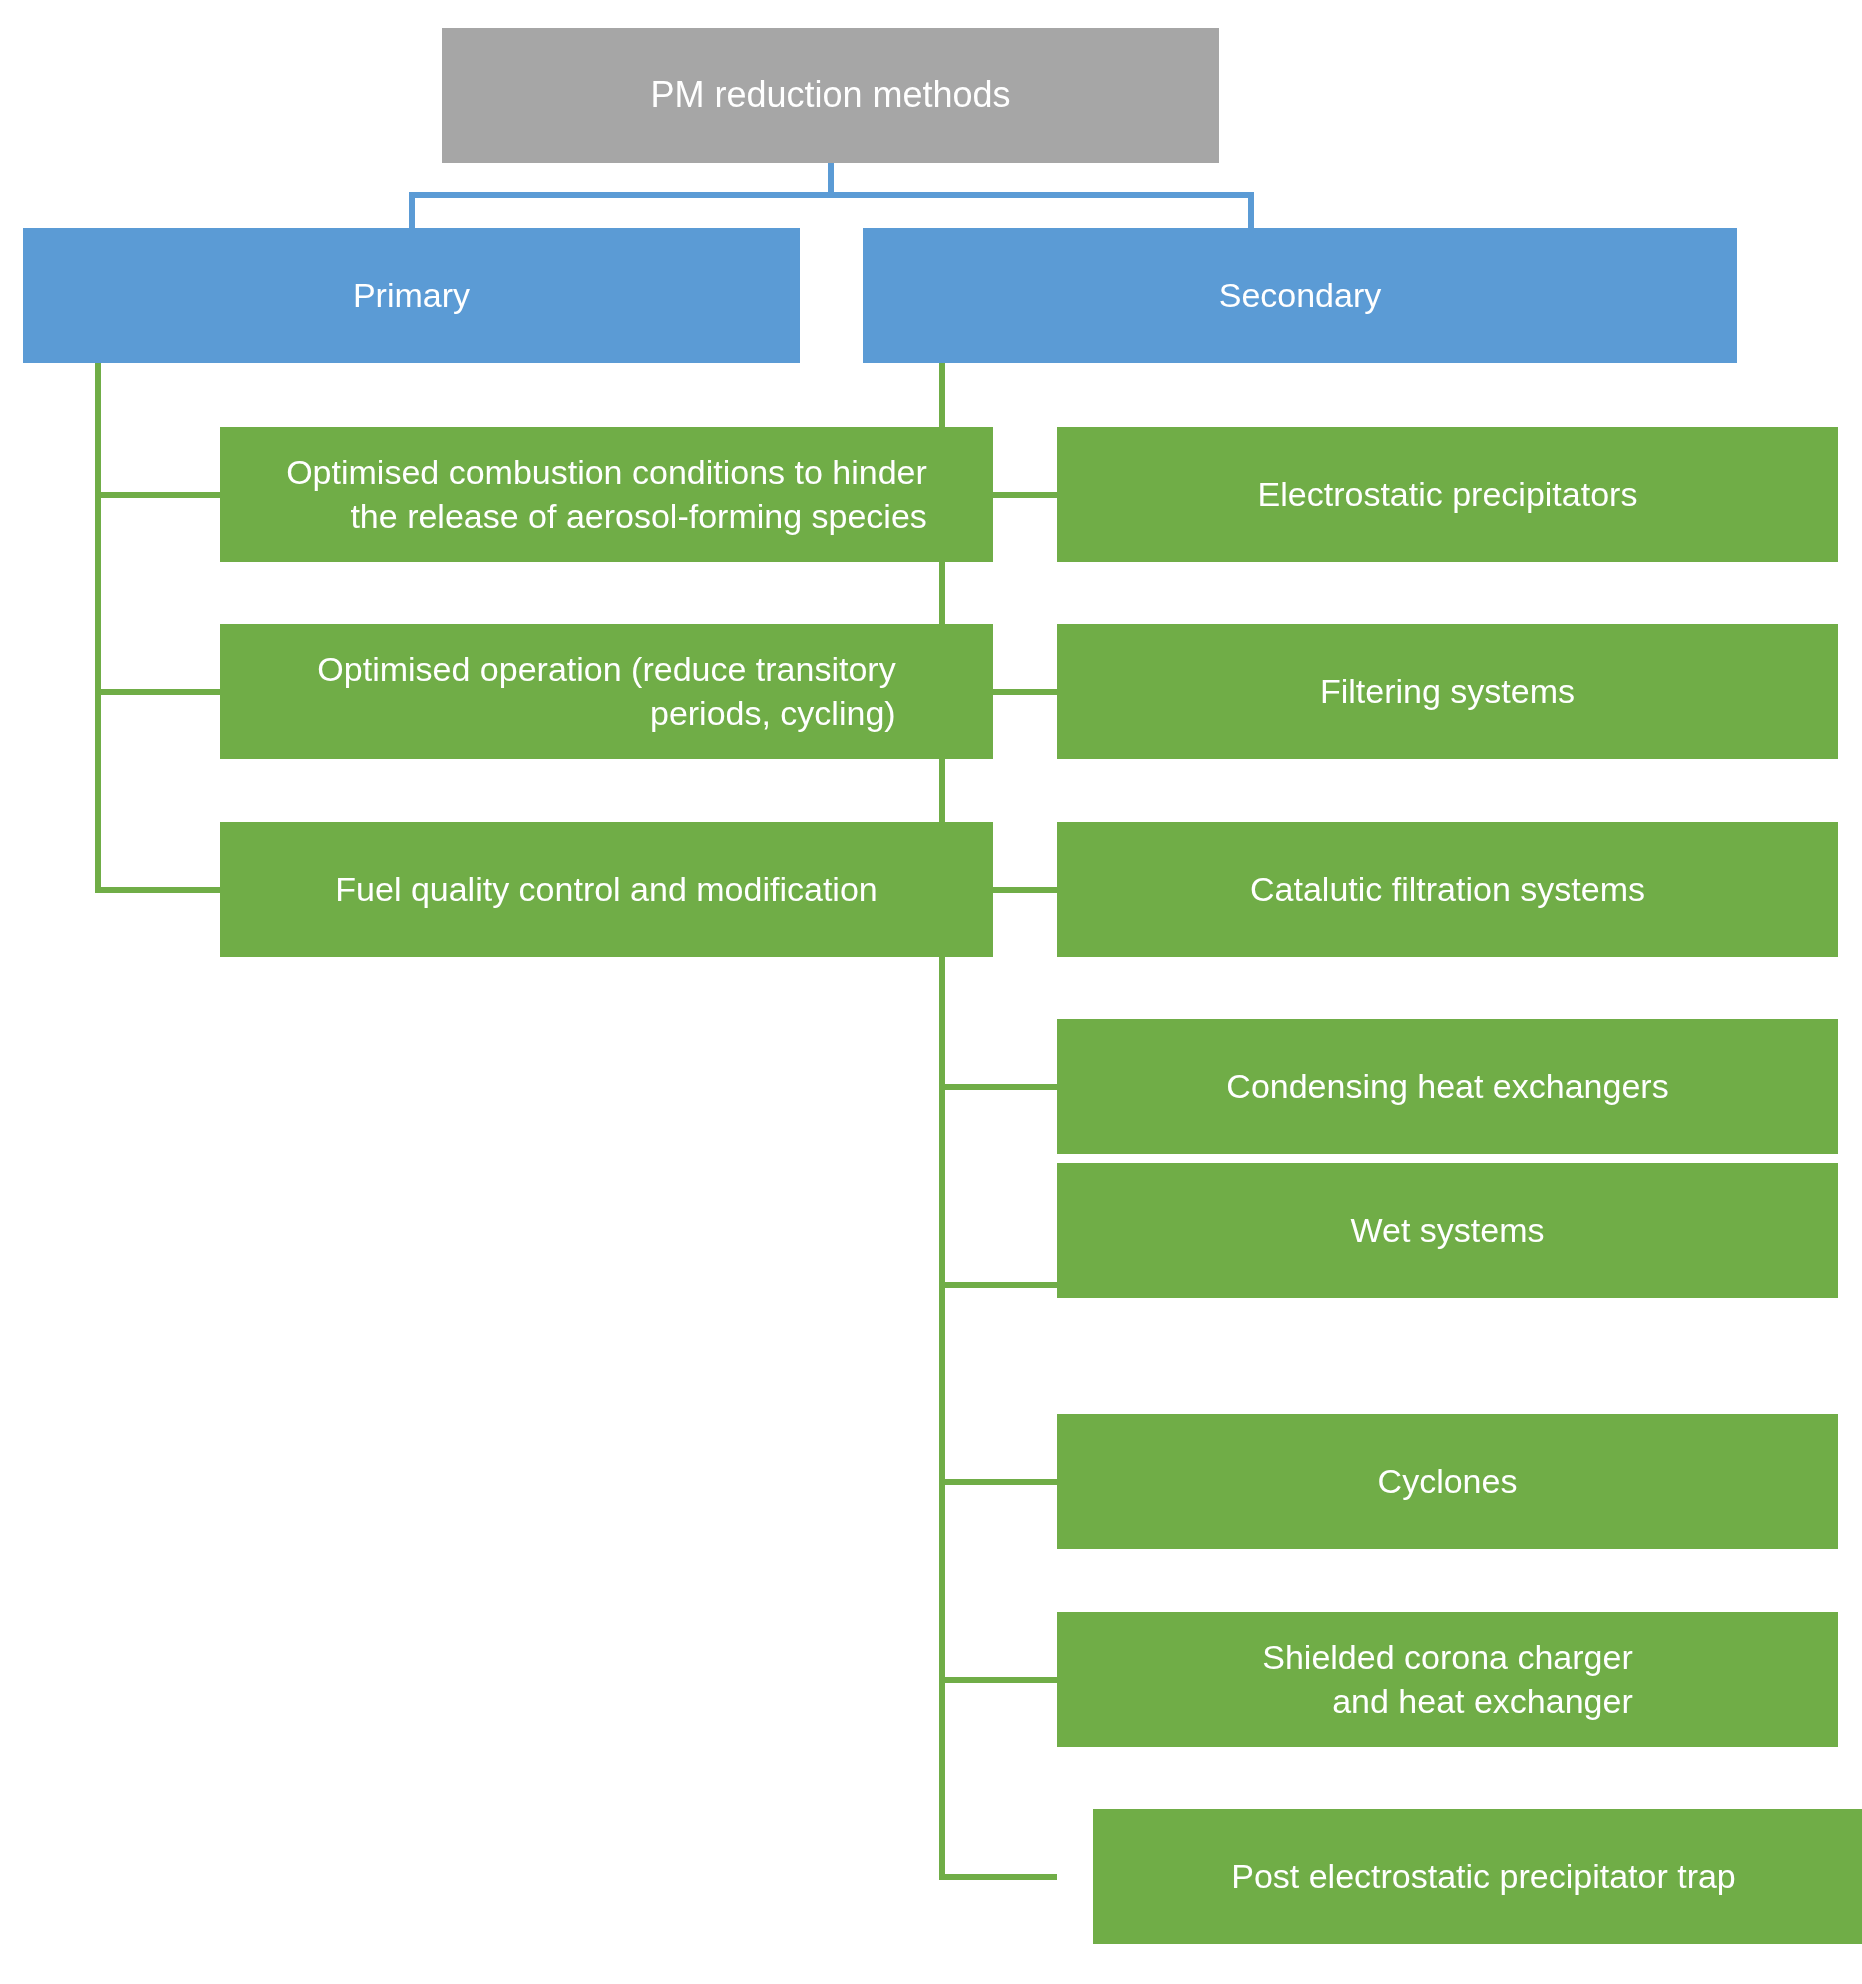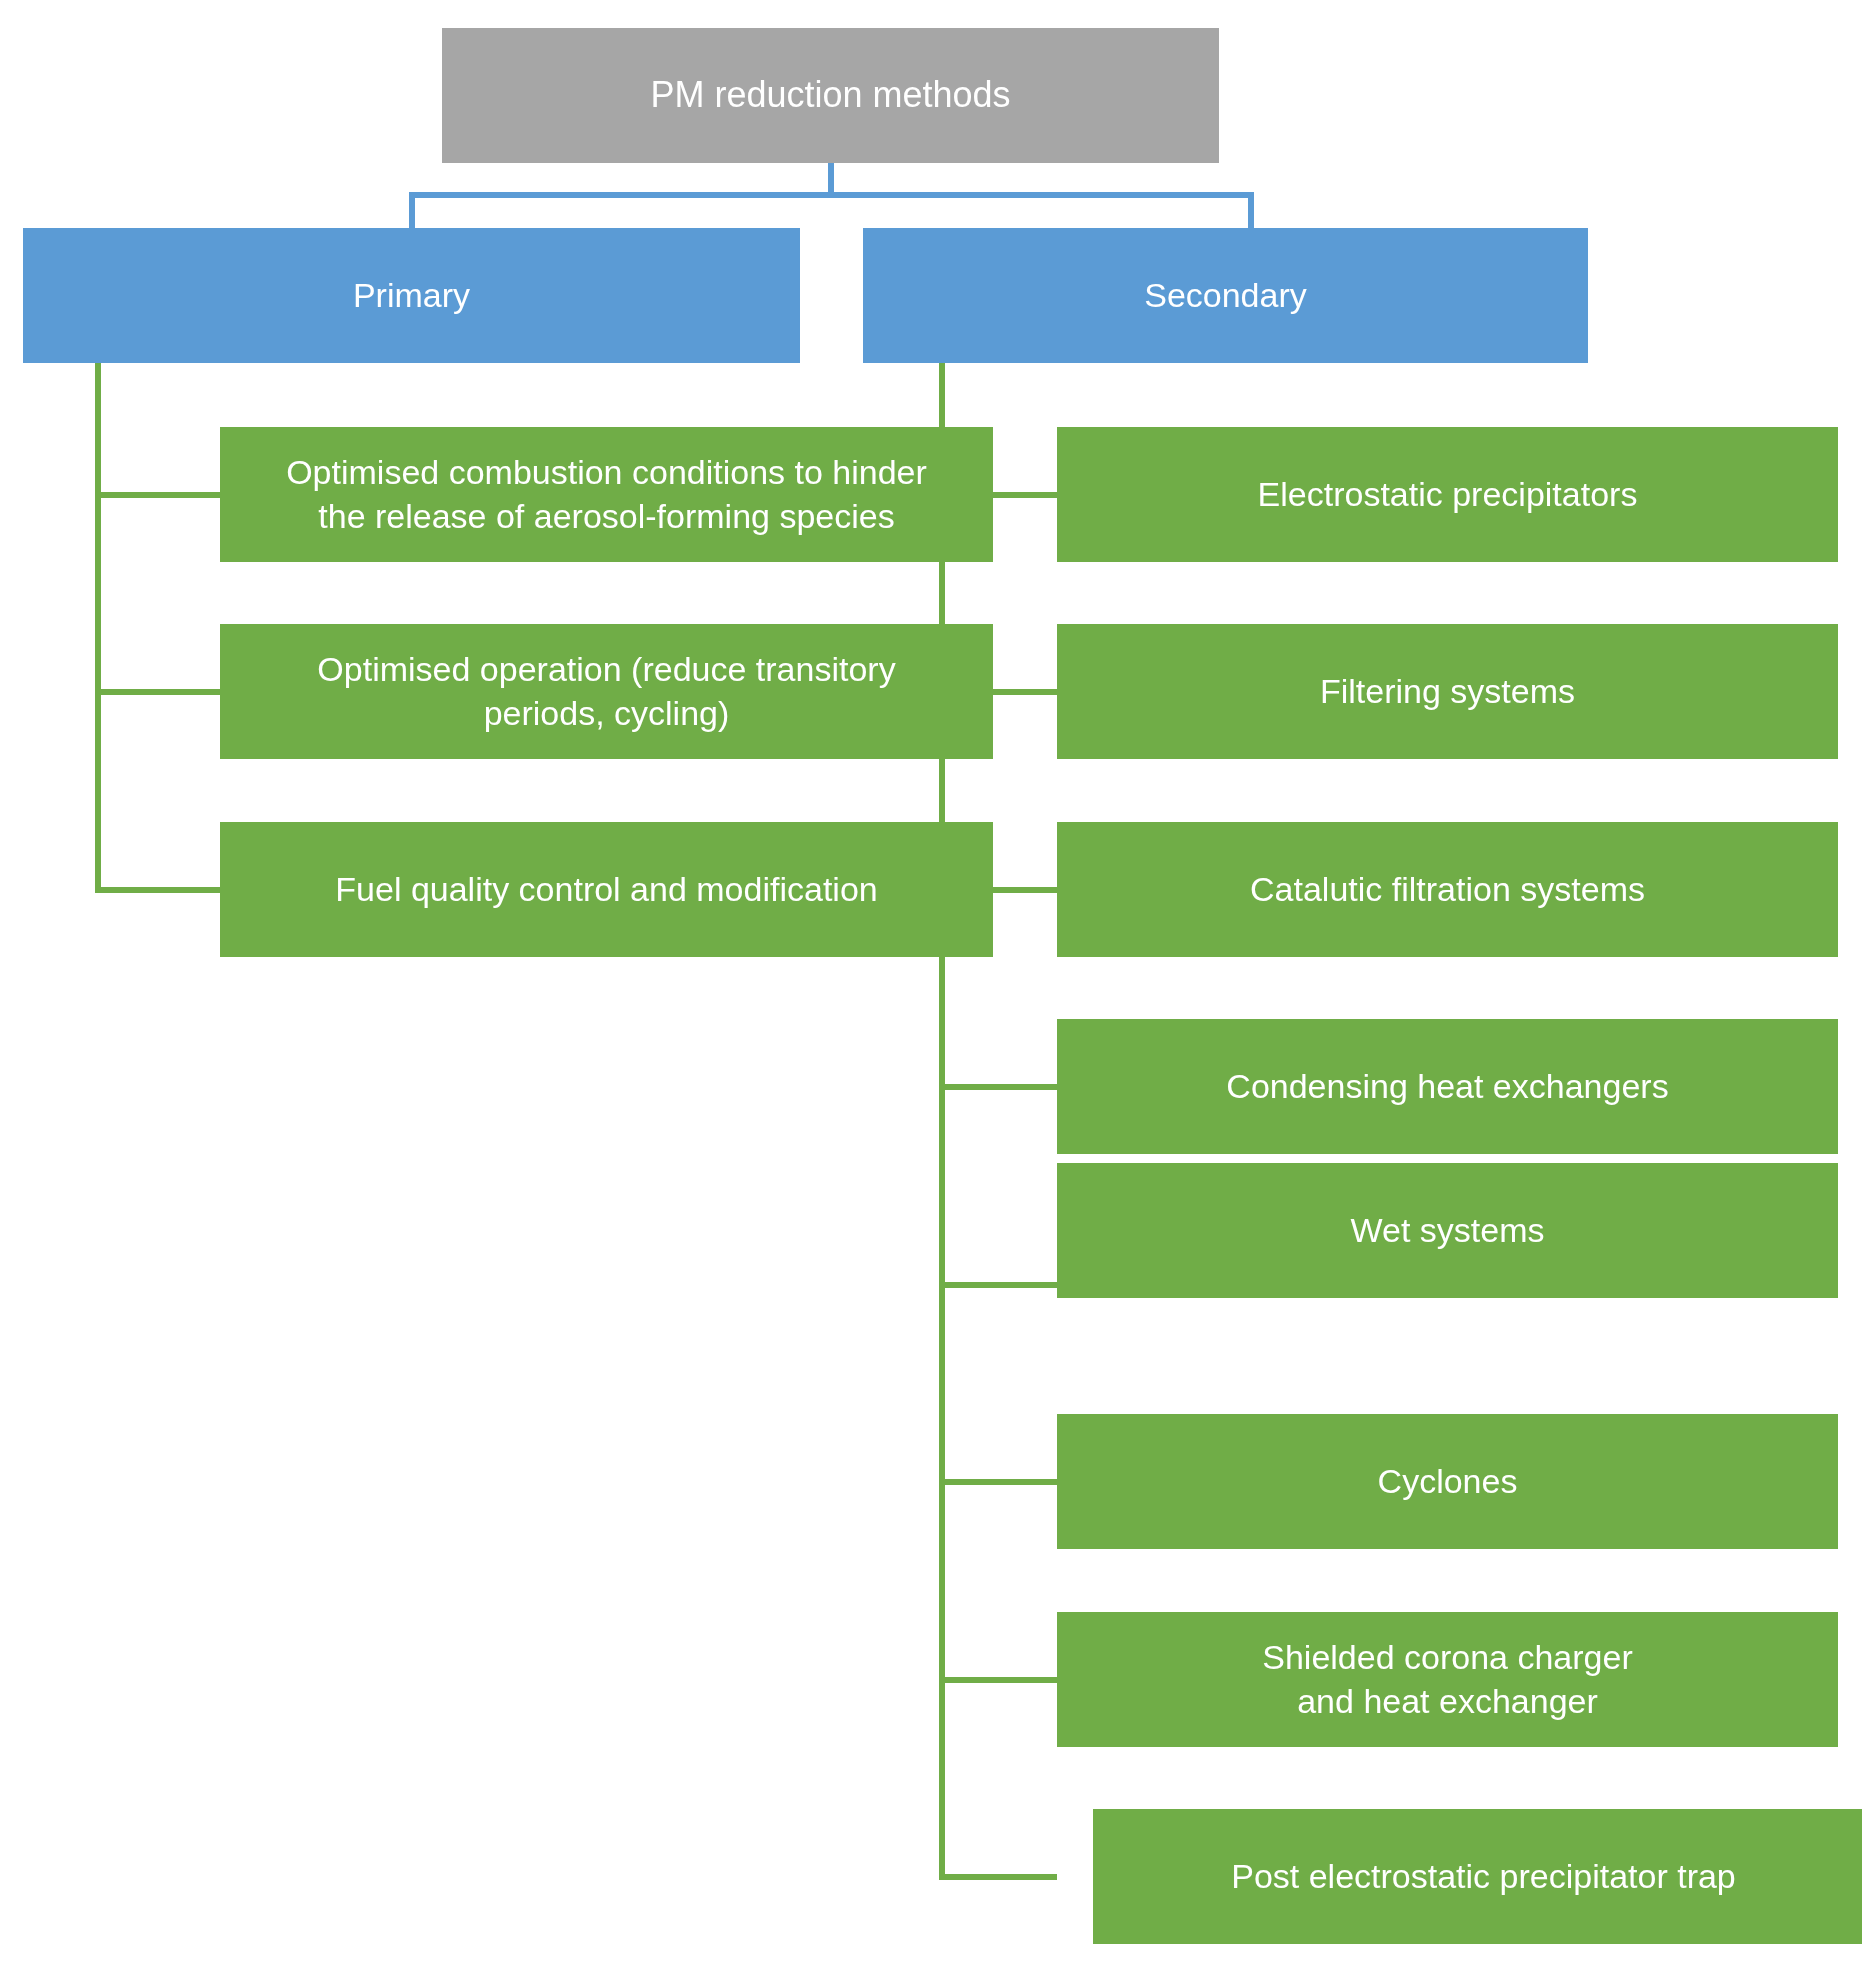--- a/index.html
+++ b/index.html
@@ -15,21 +15,21 @@
   .canvas{
     position:relative;
     width:1862px;height:1985px;
     background:var(--canvas-bg);
     overflow:hidden;
     font-family:"Liberation Sans",sans-serif;
   }
   .node{
     position:absolute;
     display:flex;align-items:center;justify-content:center;
-    text-align:center;
+    text-align:right;
     color:var(--node-text);
     z-index:2;
     box-sizing:border-box;
     padding:0 0;
     white-space:pre-line;
     line-height:1.28;
   }
   .node.root{background:var(--root-bg);font-size:36px;}
   .node.branch{background:var(--branch-bg);font-size:34px;}
   .node.leaf{background:var(--leaf-bg);font-size:34px;}
@@ -39,21 +39,21 @@
 
   
   .root{left:442px;top:28px;width:777px;height:135px;}
   
   .c-root-stem{left:828px;top:163px;width:5.6px;height:35px;}
   .c-root-hbar{left:409px;top:192px;width:845px;height:5.6px;}
   .c-drop-primary{left:409px;top:192px;width:5.6px;height:36px;}
   .c-drop-secondary{left:1248px;top:192px;width:5.6px;height:36px;}
   
   .branch-primary{left:23px;top:228px;width:777px;height:135px;}
-  .branch-secondary{left:863px;top:228px;width:725px;height:135px;}
+  .branch-secondary{left:863px;top:228px;width:874px;height:135px;}
   
   .c-spine-primary{left:95px;top:363px;width:5.6px;height:529px;}
   .c-spine-secondary{left:939px;top:363px;width:5.6px;height:1516px;}
   
   .c-stub-p0{left:95px;top:492px;width:125px;height:5.6px;}
   .c-stub-p1{left:95px;top:689px;width:125px;height:5.6px;}
   .c-stub-p2{left:95px;top:887px;width:125px;height:5.6px;}
   
   .c-stub-s0{left:939px;top:492px;width:118px;height:5.6px;}
   .c-stub-s1{left:939px;top:689px;width:118px;height:5.6px;}

